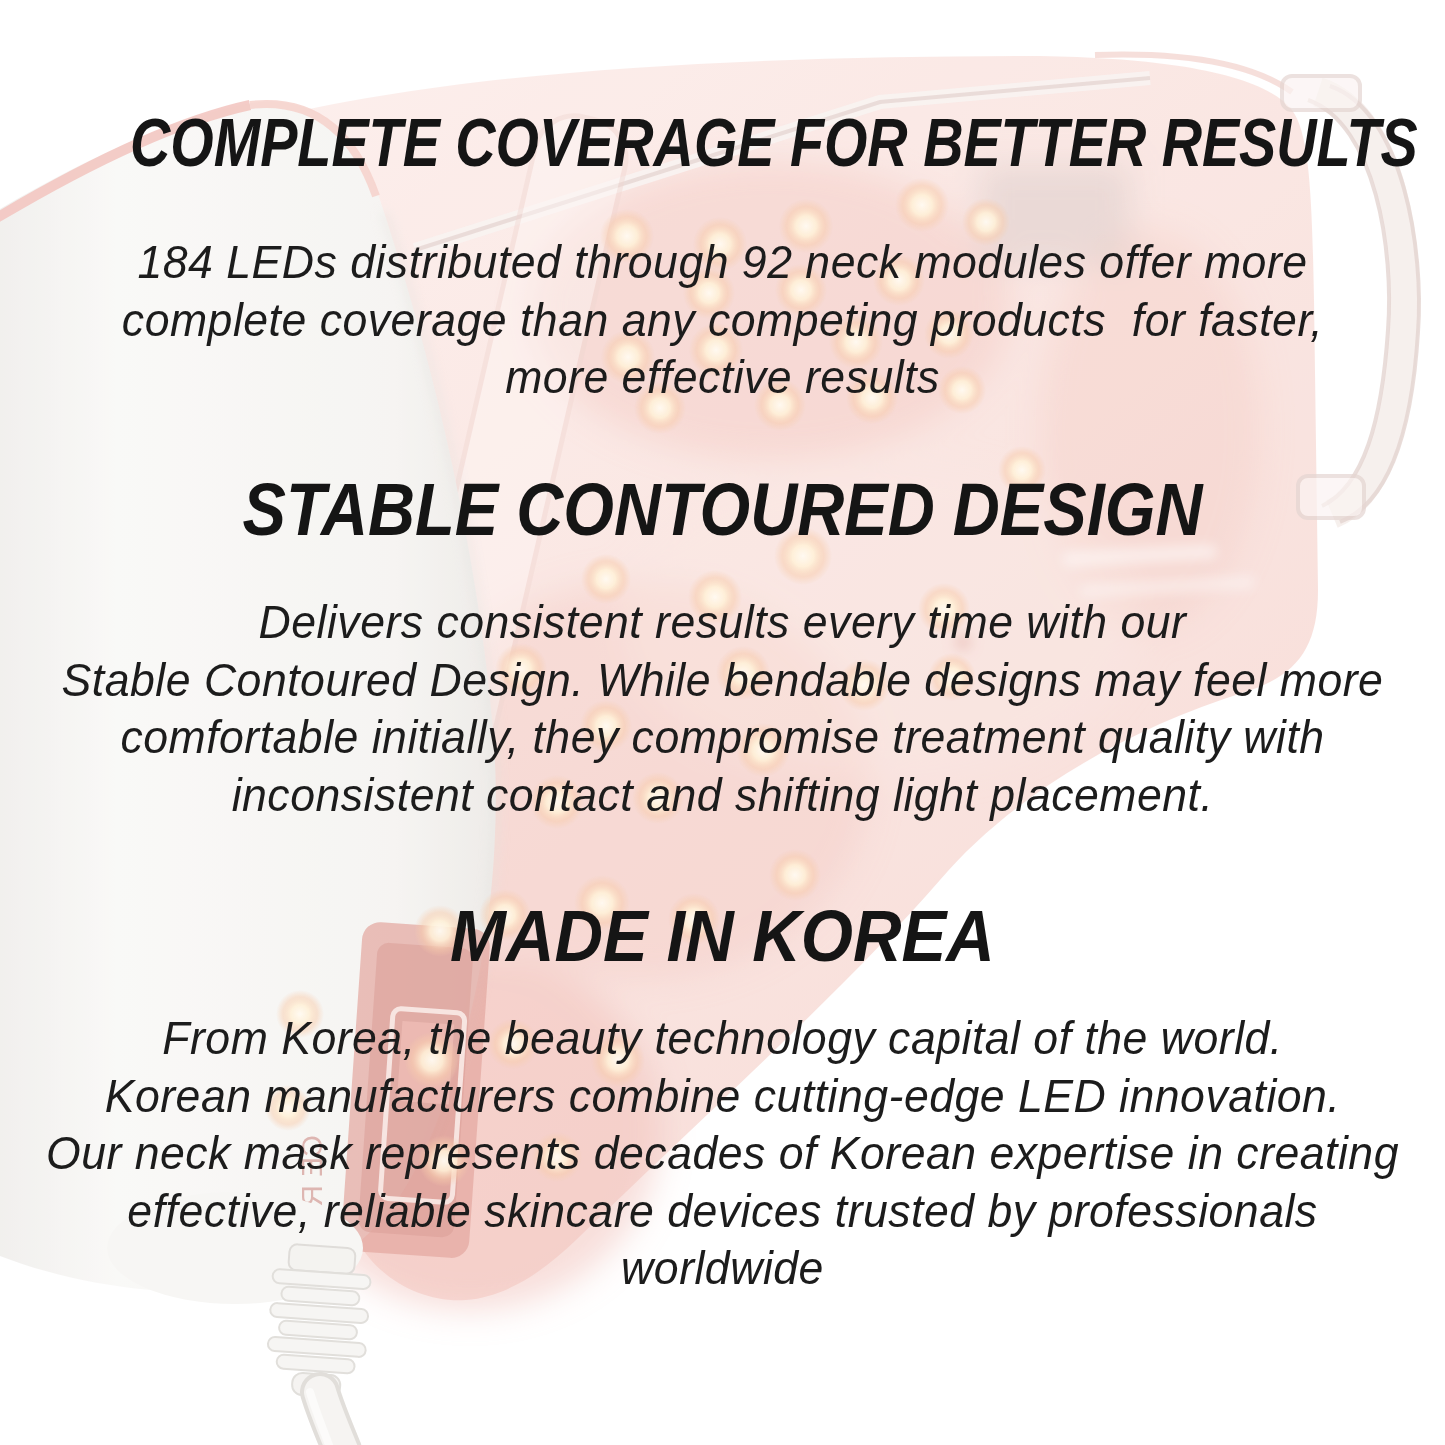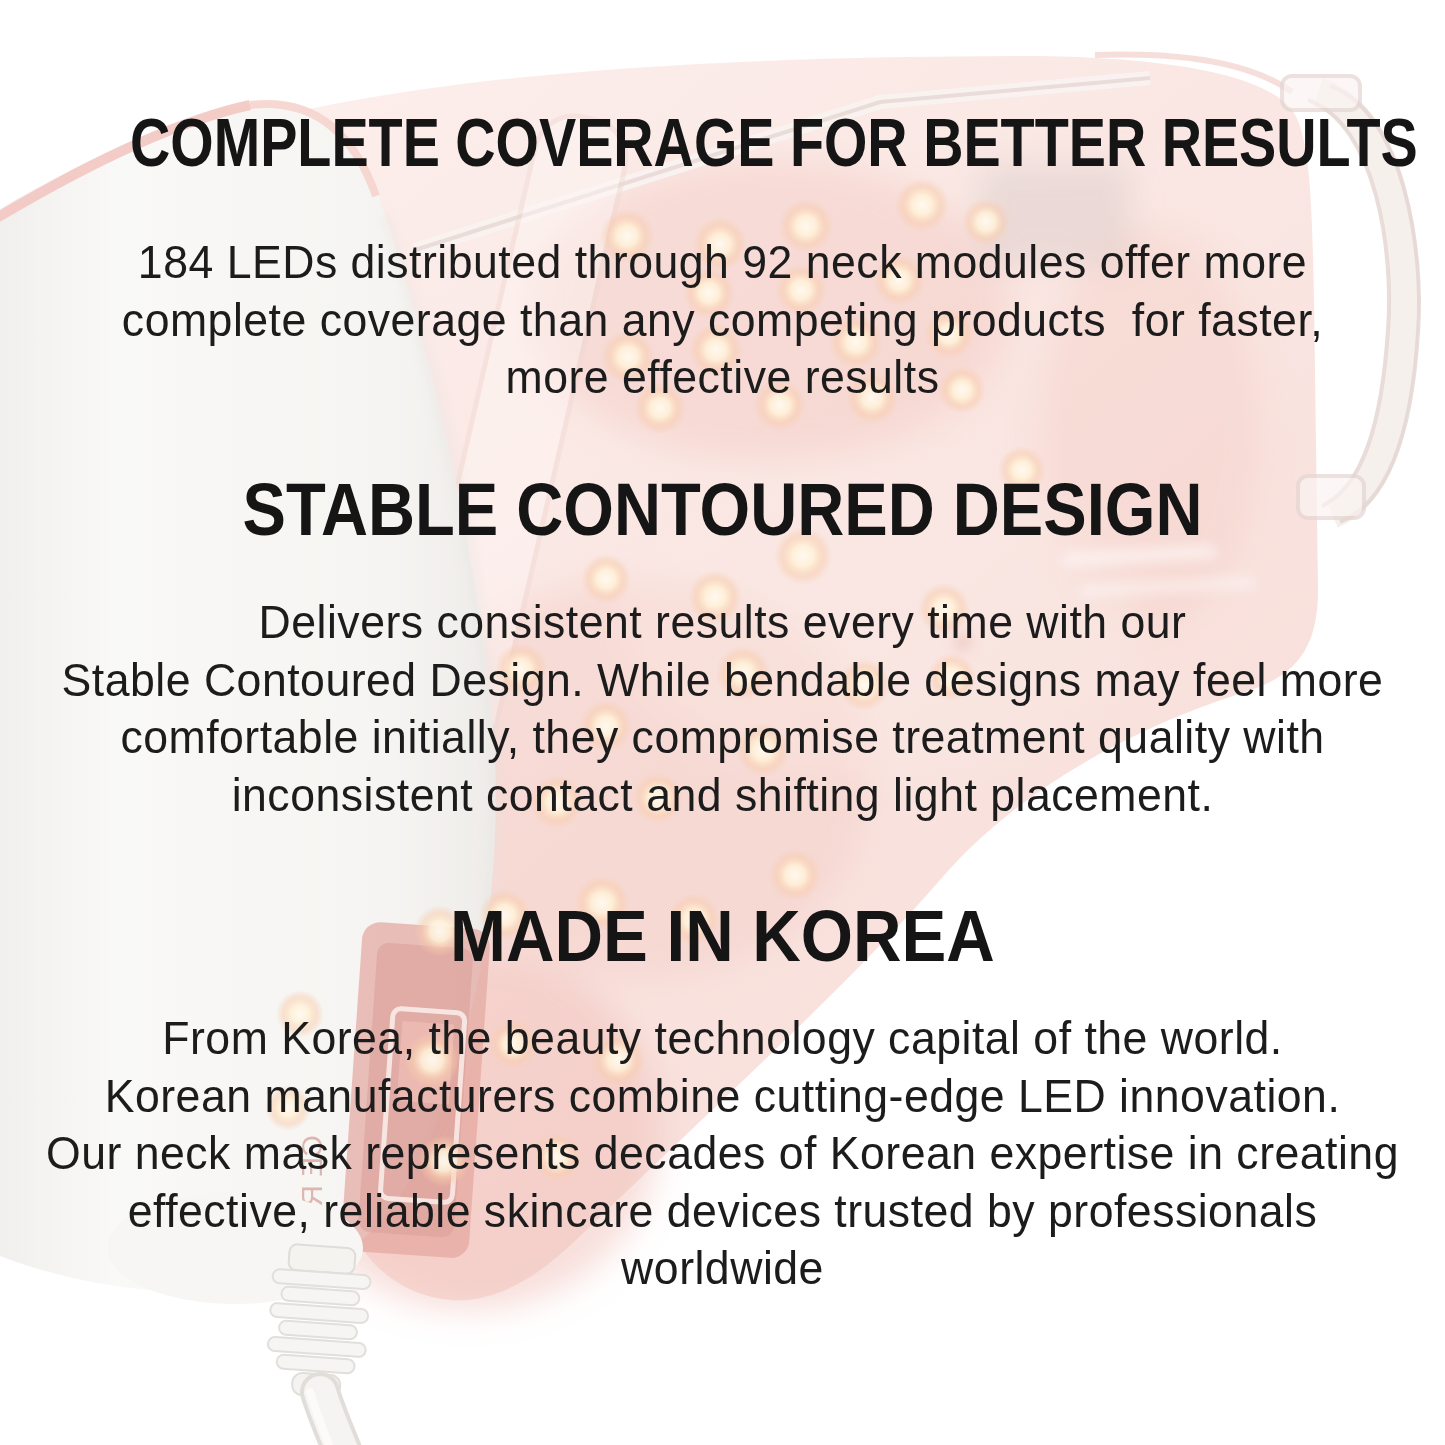--- a/index.html
+++ b/index.html
@@ -7,21 +7,21 @@
     position: relative;
     width: 1445px; height: 1445px;
     overflow: hidden;
     background: #ffffff;
     font-family: "Liberation Sans", sans-serif;
   }
   .bg {
     position: absolute; left: 0; top: 0;
     width: 1445px; height: 1445px;
   }
-  .content { position: absolute; inset: 0; }
+  .content { position: absolute; inset: 0; font-style: italic; }
   .heading {
     position: absolute; left: 0; right: 0; margin: 0;
     text-align: center;
     font-weight: 700;
     color: #151515;
     letter-spacing: 0;
     white-space: nowrap;
   }
   .h1 { top: 103px;  font-size: 68px; transform: scaleX(0.82); }
   .h2 { top: 467px;  font-size: 74px; transform: scaleX(0.88); }

